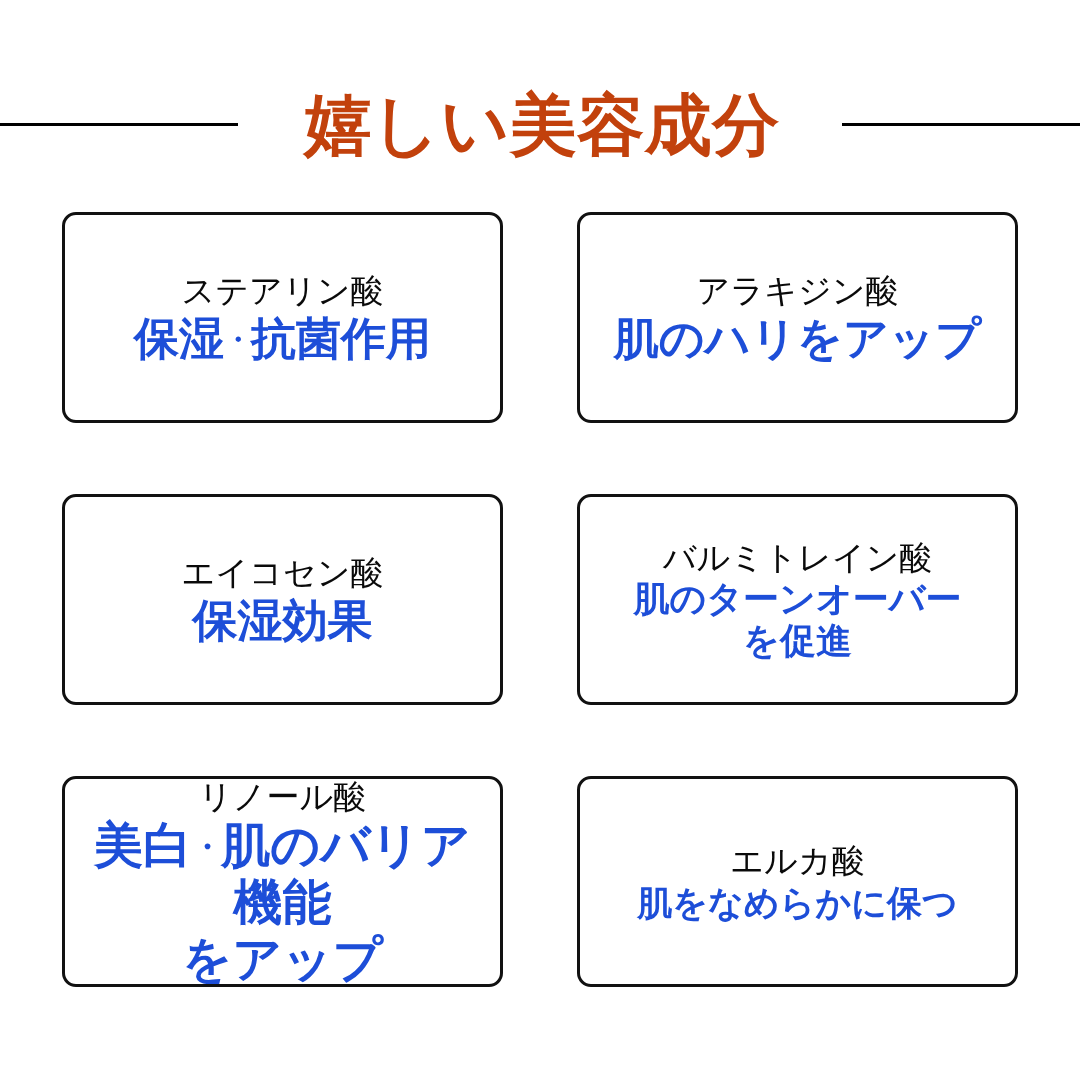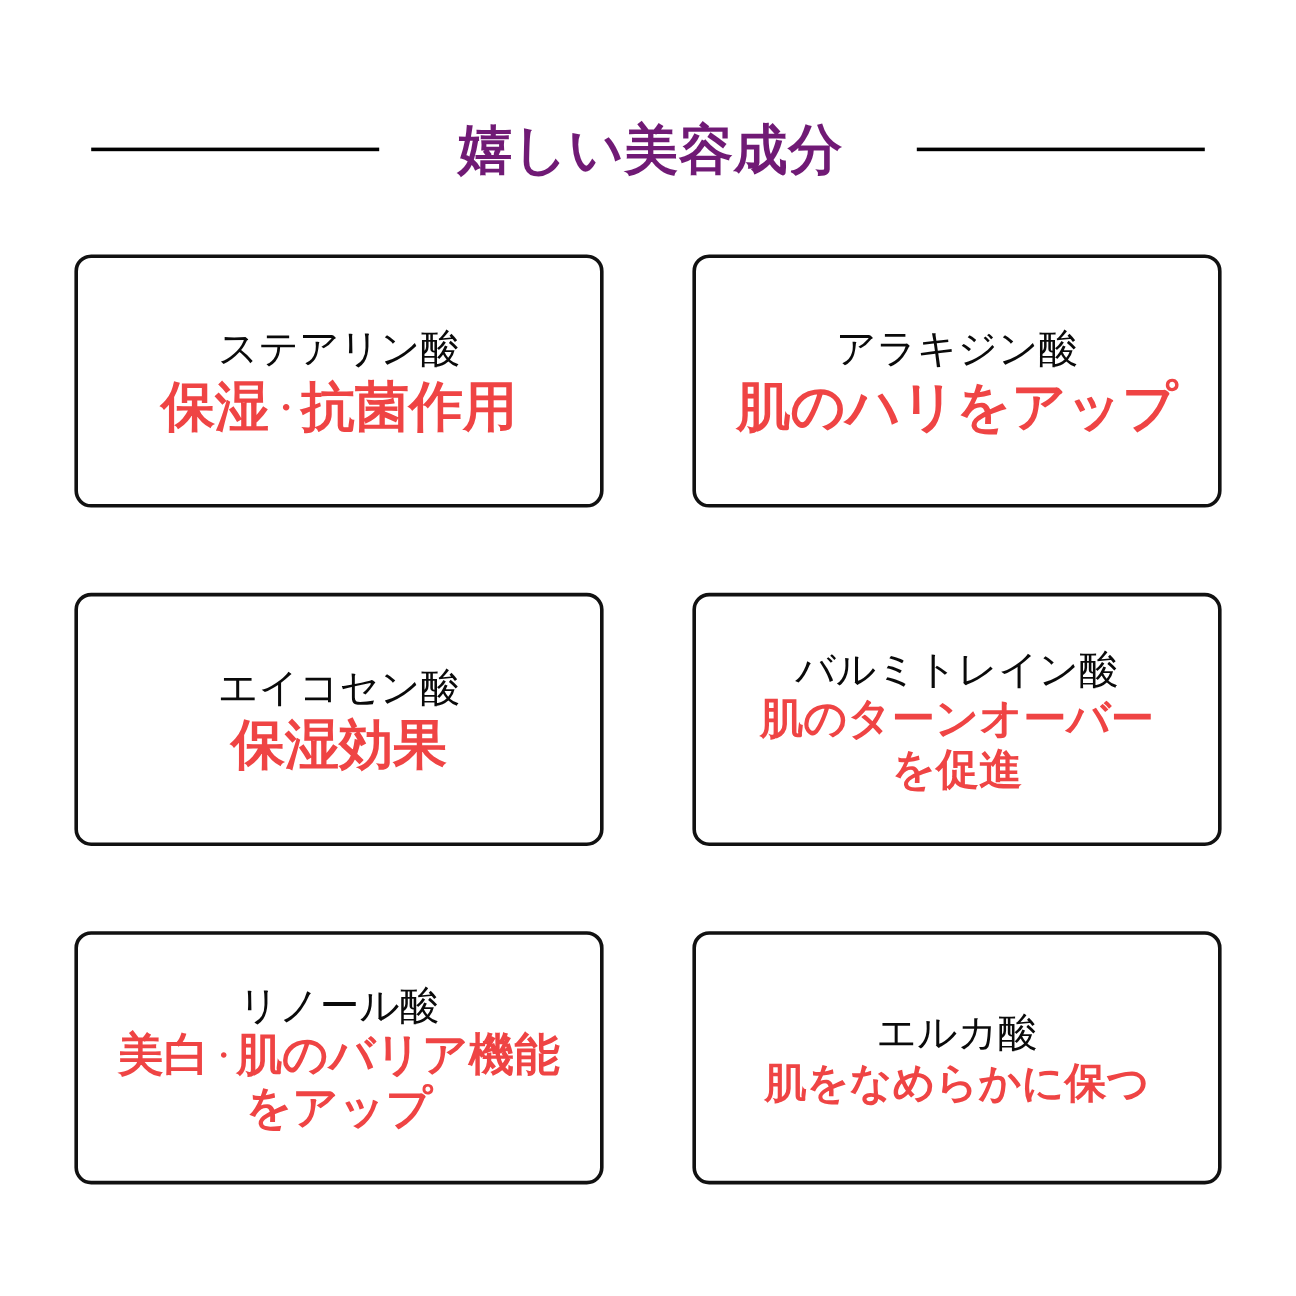--- a/index.html
+++ b/index.html
@@ -35,23 +35,23 @@
   .rule {
     height: 0;
     border-top: 3px solid #000000;
     width: 240px;
     flex: 0 0 auto;
   }
   .rule-left { margin-right: 66px; }
   .rule-right { margin-left: 62px; }
 
   .page-title {
-    font-size: 45px;
+    font-size: 67px;
     font-weight: bold;
-    color: #701a75;
+    color: #c2410c;
     letter-spacing: 0.5px;
     line-height: 1;
     white-space: nowrap;
     flex: 0 0 auto;
   }
 
   
   .grid {
     position: absolute;
     left: 62px;
@@ -83,32 +83,32 @@
     color: #0a0a0a;
     line-height: 1.25;
     text-align: center;
     white-space: nowrap;
     margin-bottom: 2px;
   }
 
   .ingredient-effect {
     font-size: 44px;
     font-weight: bold;
-    color: #ef4444;
+    color: #1d4ed8;
     line-height: 1.16;
     text-align: center;
     white-space: pre-line;
   }
 
   
   .card-1 .ingredient-effect,
   .card-2 .ingredient-effect { font-size: 45px; }
   .card-3 .ingredient-effect { font-size: 45px; }
   .card-4 .ingredient-effect { font-size: 36px; }
-  .card-5 .ingredient-effect { font-size: 38px; }
+  .card-5 .ingredient-effect { font-size: 49px; }
   .card-6 .ingredient-effect { font-size: 35px; }
 
   .card-4 .ingredient-name,
   .card-5 .ingredient-name { margin-bottom: 0px; }
 
   .card-4,
   .card-5 { justify-content: center; }
 
   .dot-sep {
     font-size: 0.62em;

